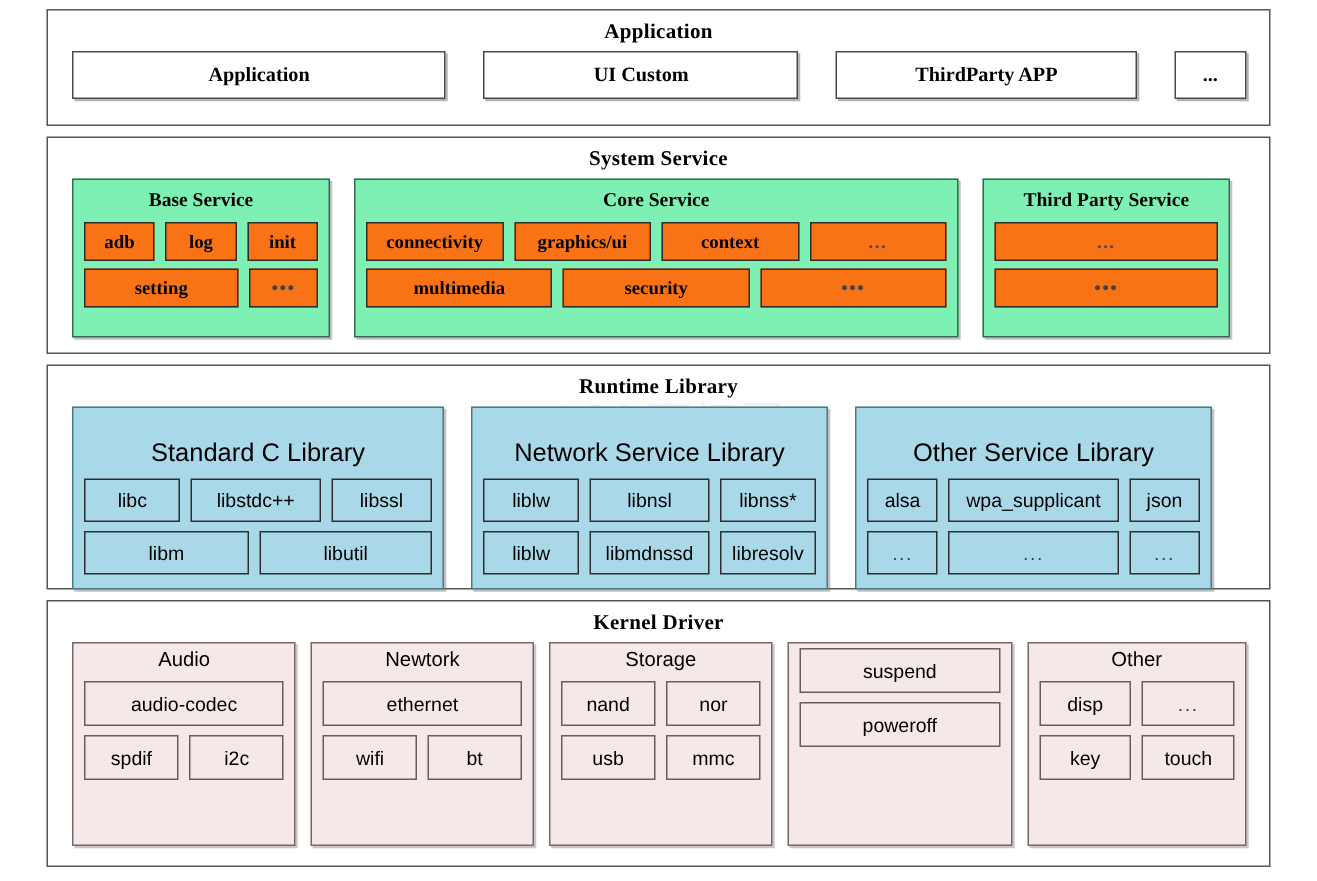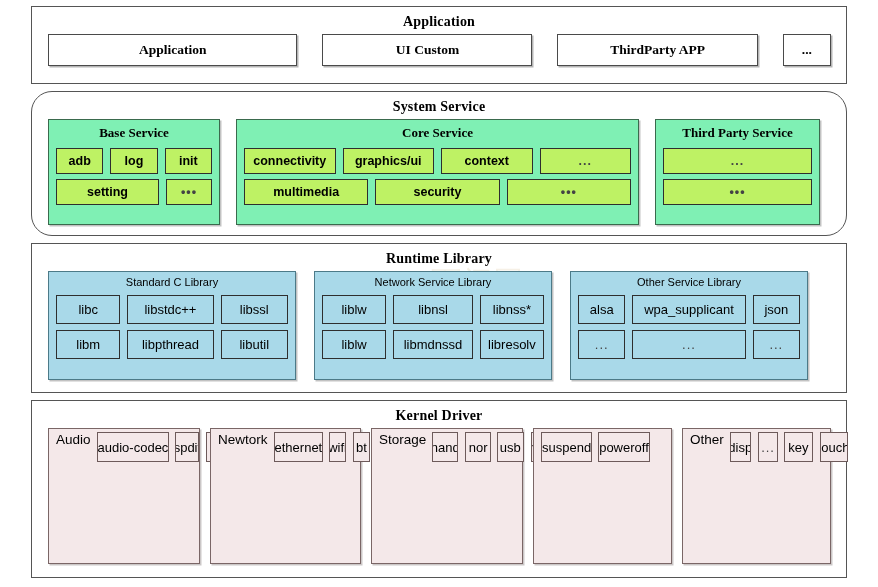--- a/index.html
+++ b/index.html
@@ -100,21 +100,21 @@
     text-align: center;
     font-family: "Liberation Serif", serif;
     font-weight: bold;
     font-size: 13.5px;
     color: #000000;
     box-sizing: border-box;
     box-shadow: 1.5px 1.5px 0 rgba(120,120,120,0.55);
   }
 
   
-  #layer-system { height: 145px; border-radius: 21px; }
+  #layer-system { height: 145px; }
   #layer-system .layer-body {
     padding: 0 15px 10px 16px;
     gap: 16px;
     align-items: stretch;
   }
   .group.green {
     background: #7ff0b4;
     border: 1px solid #3a6a4d;
     box-sizing: border-box;
     padding: 5px 7px 8px 7px;
@@ -141,23 +141,23 @@
     border: 1px solid #2e2e2e;
     font-size: 12px;
     color: #000000;
     display: flex;
     align-items: center;
     justify-content: center;
     overflow: hidden;
     white-space: nowrap;
   }
   .green .cell {
-    background: #bef264;
+    background: #f97316;
     height: 26px;
-    font-family: Liberation Sans, sans-serif;
+    font-family: Liberation Serif, serif;
     font-weight: bold;
     font-size: 12.5px;
   }
 
   
   #layer-runtime { height: 150px; }
   #layer-runtime .layer-body {
     padding: 0 15px 12px 16px;
     gap: 18px;
     align-items: stretch;
@@ -168,22 +168,23 @@
     box-sizing: border-box;
     padding: 4px 7px 9px 7px;
     display: flex;
     flex-direction: column;
     gap: 6px;
     box-shadow: 1.5px 1.5px 0 rgba(120,120,120,0.45);
   }
   .blue .group-title {
     font-family: "Liberation Sans", sans-serif;
     font-weight: normal;
-    font-size: 11px;
+    font-size: 17px;
     padding-bottom: 1px;
+    margin-top: 16px;
   }
   .blue .cell {
     background: #a9d9e9;
     height: 29px;
     font-family: "Liberation Sans", sans-serif;
     font-size: 13px;
   }
 
   
   #layer-kernel { flex: 1; }
@@ -191,21 +192,21 @@
     padding: 0 15px 13px 16px;
     gap: 10px;
     align-items: stretch;
   }
   .group.pink {
     background: #f4e8e9;
     border: 1px solid #7a6666;
     box-sizing: border-box;
     padding: 3px 7px 8px 7px;
     display: flex;
-    flex-direction: row;
+    flex-direction: column;
     gap: 6px;
     box-shadow: 1.5px 1.5px 0 rgba(140,130,130,0.45);
   }
   .pink .group-title {
     font-family: "Liberation Sans", sans-serif;
     font-weight: normal;
     font-size: 13.5px;
     padding-bottom: 1px;
   }
   .pink .cell {
@@ -291,21 +292,20 @@
 
       <div class="group blue" style="width:248px">
         <div class="group-title">Standard C Library</div>
         <div class="group-row">
           <div class="cell" style="flex:1">libc</div>
           <div class="cell" style="flex:1.35">libstdc++</div>
           <div class="cell" style="flex:1.05">libssl</div>
         </div>
         <div class="group-row">
           <div class="cell" style="flex:1">libm</div>
-          <div class="cell" style="flex:1.35">libpthread</div>
           <div class="cell" style="flex:1.05">libutil</div>
         </div>
       </div>
 
       <div class="group blue" style="width:238px">
         <div class="group-title">Network Service Library</div>
         <div class="group-row">
           <div class="cell" style="flex:1">liblw</div>
           <div class="cell" style="flex:1.25">libnsl</div>
           <div class="cell" style="flex:1">libnss*</div>

